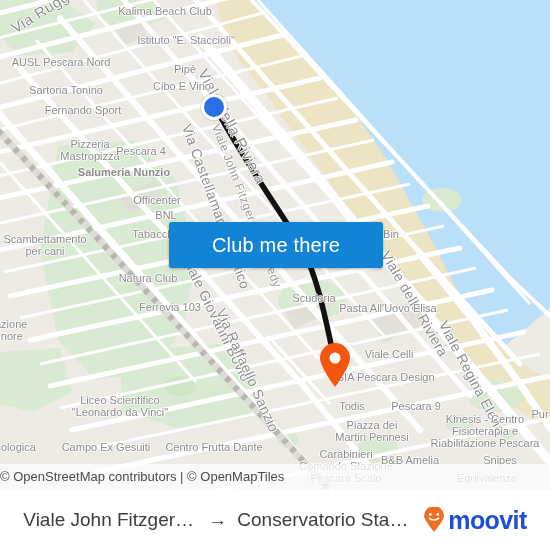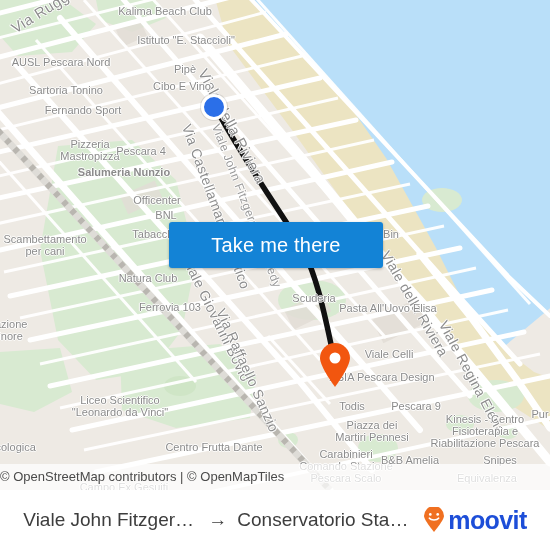--- a/index.html
+++ b/index.html
@@ -289,39 +289,39 @@
 Comando Stazione
 Pescara Scalo</div>
       <div class="poi" style="left:410px; top:454px;">B&amp;B Amelia</div>
       <div class="poi" style="left:500px; top:454px;">Snipes</div>
       <div class="poi" style="left:487px; top:472px;">Equivalenza</div>
       <div class="poi" style="left:485px; top:413px; white-space:pre;">Kinesis - Centro
 Fisioterapia e
 Riabilitazione Pescara</div>
       <div class="poi" style="left:120px; top:394px; white-space:pre;">Liceo Scientifico
 "Leonardo da Vinci"</div>
-      <div class="poi" style="left:124px; top:441px;margin-top:40px;">Campo Ex Gesuiti</div>
+      <div class="poi" style="left:106px; top:441px;">Campo Ex Gesuiti</div>
       <div class="poi" style="left:214px; top:441px;">Centro Frutta Dante</div>
       <div class="poi" style="left:12px;  top:441px;">Ecologica</div>
       <div class="poi" style="left:6px;   top:318px; white-space:pre;">Stazione
 Minore</div>
       <div class="poi" style="left:391px; top:228px;">Bin</div>
       <div class="poi" style="left:540px; top:408px;">Pur</div>
     </div>
 
     <div id="origin-marker" style="left:201px; top:94px;"></div>
 
     <div id="dest-marker" style="left:318px; top:342px;">
       <svg width="34" height="46" viewBox="0 0 34 46">
         <path d="M17 45 C17 45 32 25 32 16 A15 15 0 1 0 2 16 C2 25 17 45 17 45 Z" fill="#f2560f"></path>
         <circle cx="17" cy="16" r="5.5" fill="#ffffff"></circle>
       </svg>
     </div>
 
-    <button id="cta-button">Take me there</button>
+    <button id="cta-button">Club me there</button>
 
     <div id="attribution">© OpenStreetMap contributors | © OpenMapTiles</div>
   </div>
 
   <div id="footer">
     <div class="route-ep">Viale John Fitzgerald ...</div>
     <div id="route-arrow">→</div>
     <div class="route-ep">Conservatorio Statale ""Lui...</div>
     <div id="moovit-logo">
       <svg width="24" height="26" viewBox="0 0 24 26">

